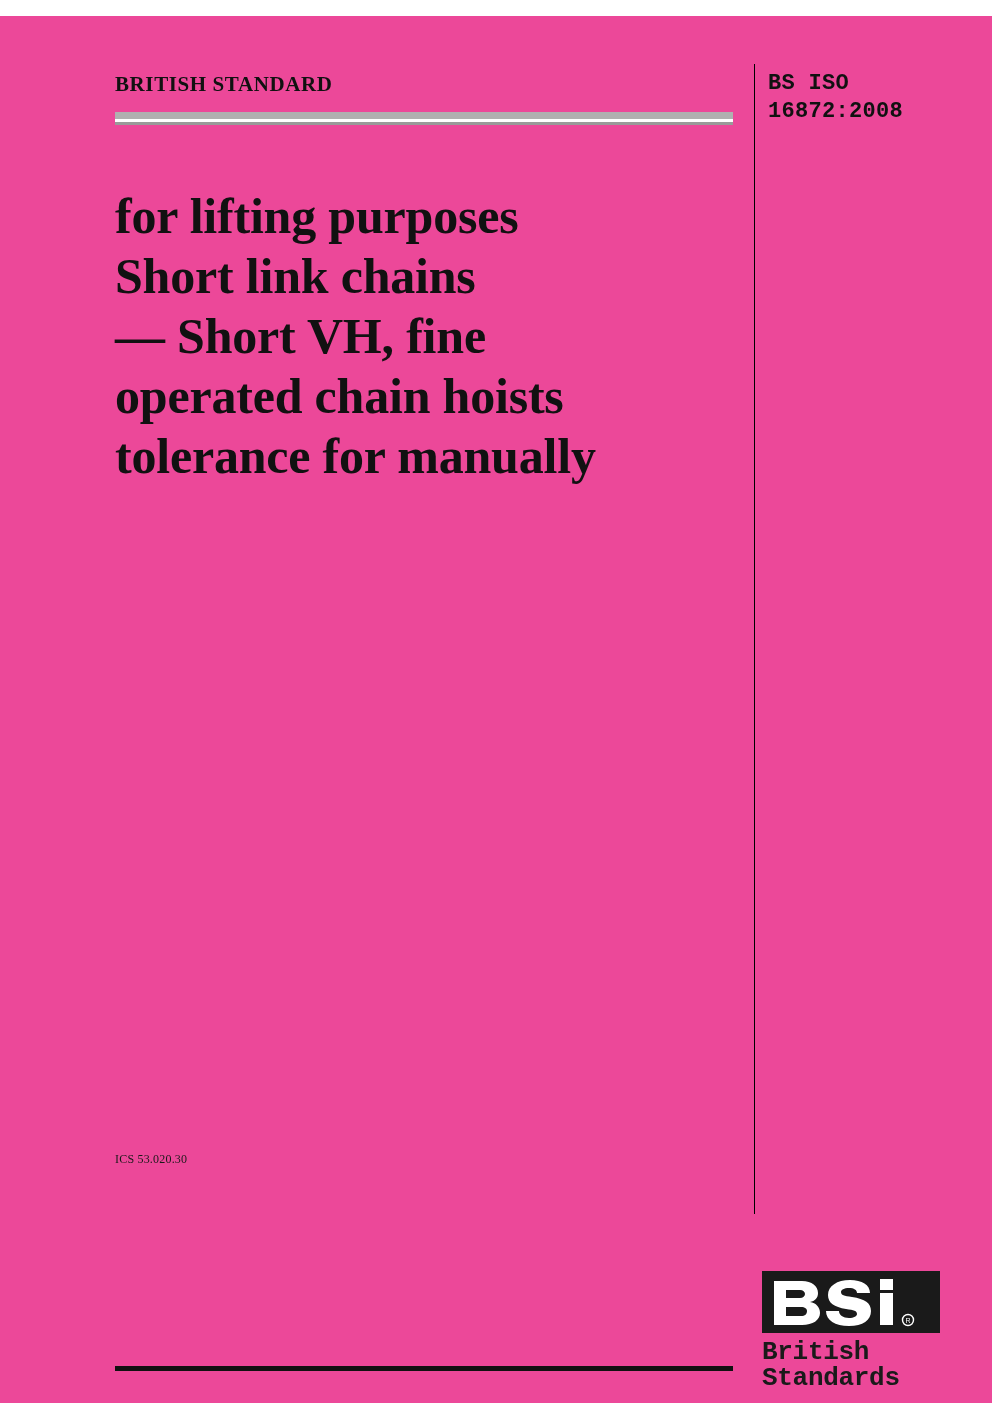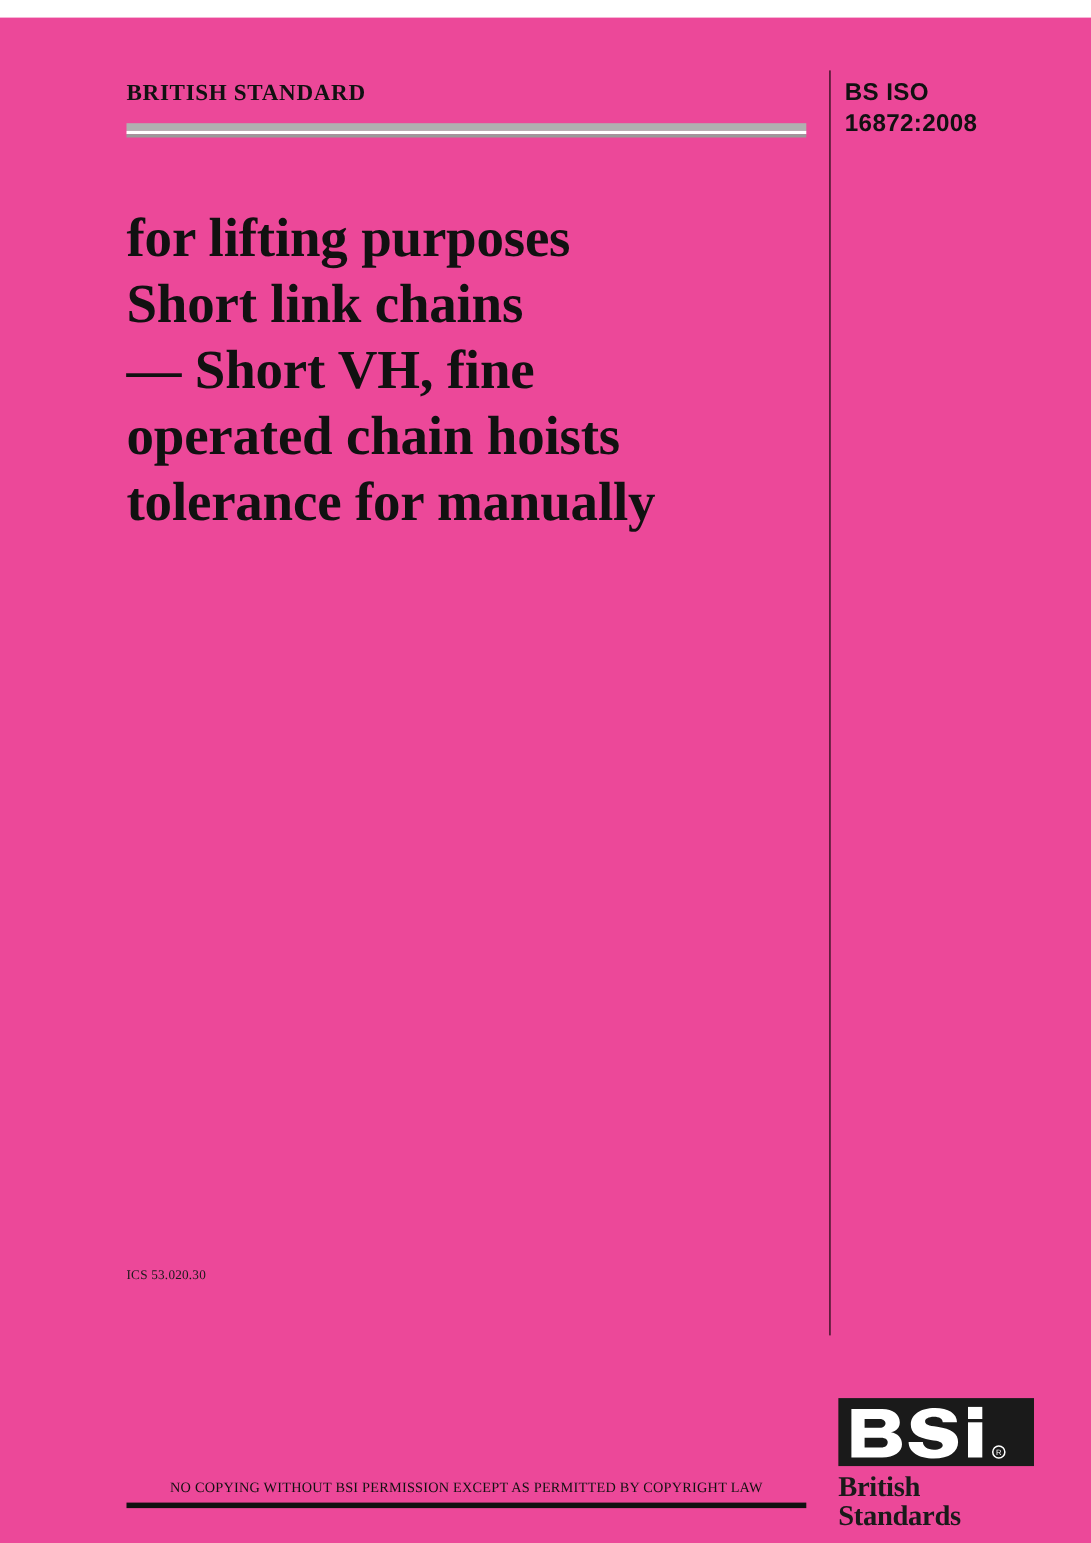--- a/index.html
+++ b/index.html
@@ -26,21 +26,21 @@
     font-family: "Liberation Serif", serif;
     font-size: 21px;
     letter-spacing: 0.6px;
     font-weight: 700;
     color: #111111;
   }
   .doc-number {
     position: absolute;
     left: 768px;
     top: 54px;
-    font-family: Liberation Sans, sans-serif;
+    font-family: Liberation Mono, monospace;
     font-size: 22px;
     font-weight: 700;
     line-height: 1.28;
     color: #111111;
     letter-spacing: 0.3px;
   }
 
   
   .rule-group {
     position: absolute;
@@ -107,21 +107,21 @@
     top: 1255px;
     width: 180px;
   }
   .logo-mark {
     width: 178px;
     height: 62px;
     display: block;
   }
   .logo-words {
     margin-top: 6px;
-    font-family: Liberation Serif, serif;
+    font-family: Liberation Mono, monospace;
     font-size: 26px;
     font-weight: 700;
     color: #1a1a1a;
     letter-spacing: -0.3px;
     line-height: 1;
     text-align: left;
   }
 
   
   .footer-text {
@@ -187,16 +187,15 @@
       <rect x="118" y="22" width="13" height="32" fill="#ffffff"></rect>
 
       <rect x="118" y="8" width="13" height="11" fill="#ffffff"></rect>
 
       <circle cx="146" cy="49" r="5.5" fill="none" stroke="#ffffff" stroke-width="1.4"></circle>
       <text x="146" y="52" font-family="Liberation Sans, sans-serif" font-size="7" fill="#ffffff" text-anchor="middle">R</text>
     </svg>
     <div class="logo-words">British Standards</div>
   </div>
 
-  <div class="footer-text">NO COPYING WITHOUT BSI PERMISSION EXCEPT AS PERMITTED BY COPYRIGHT LAW</div>
   <div class="footer-rule"></div>
 
 </div>
 
 </body></html>

